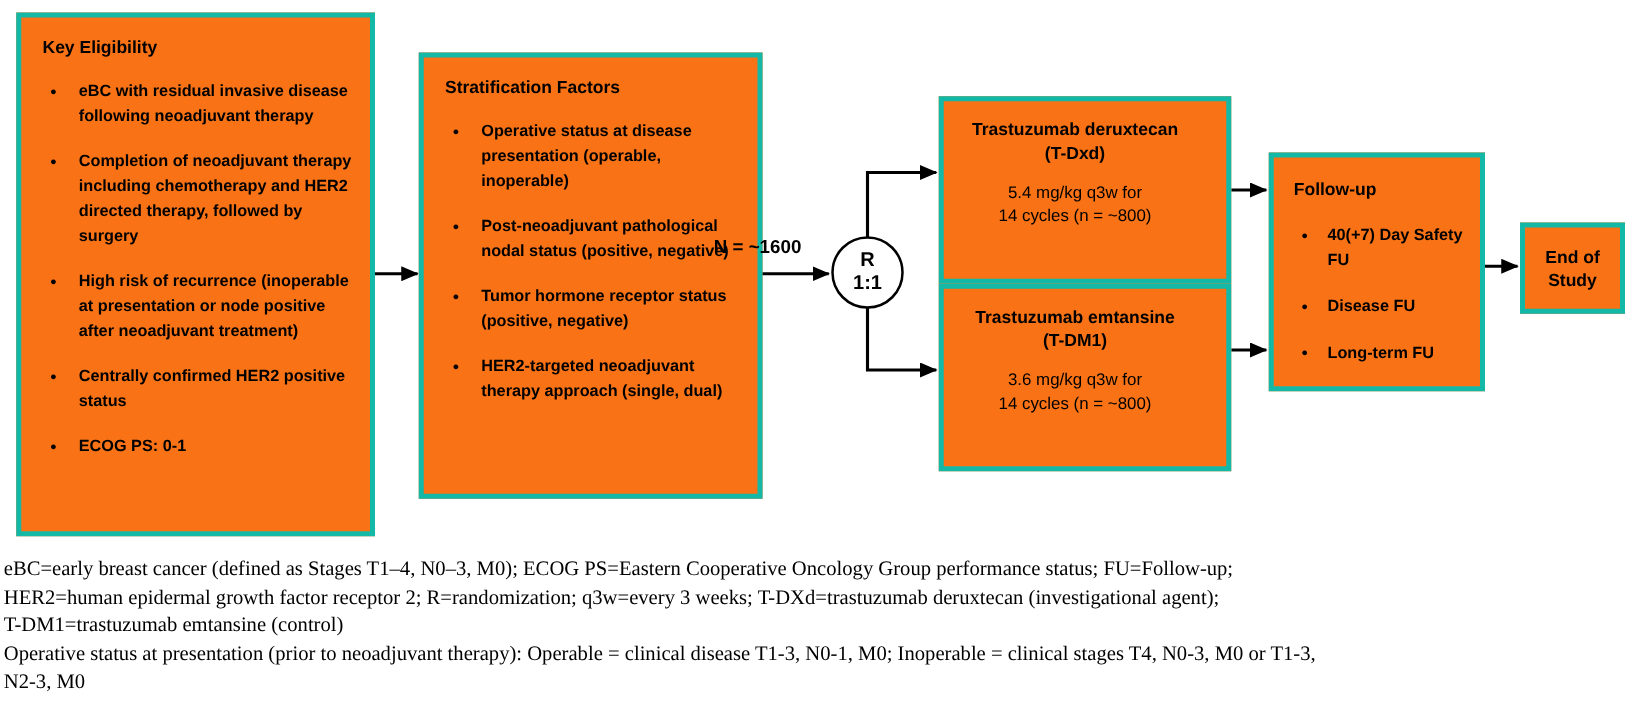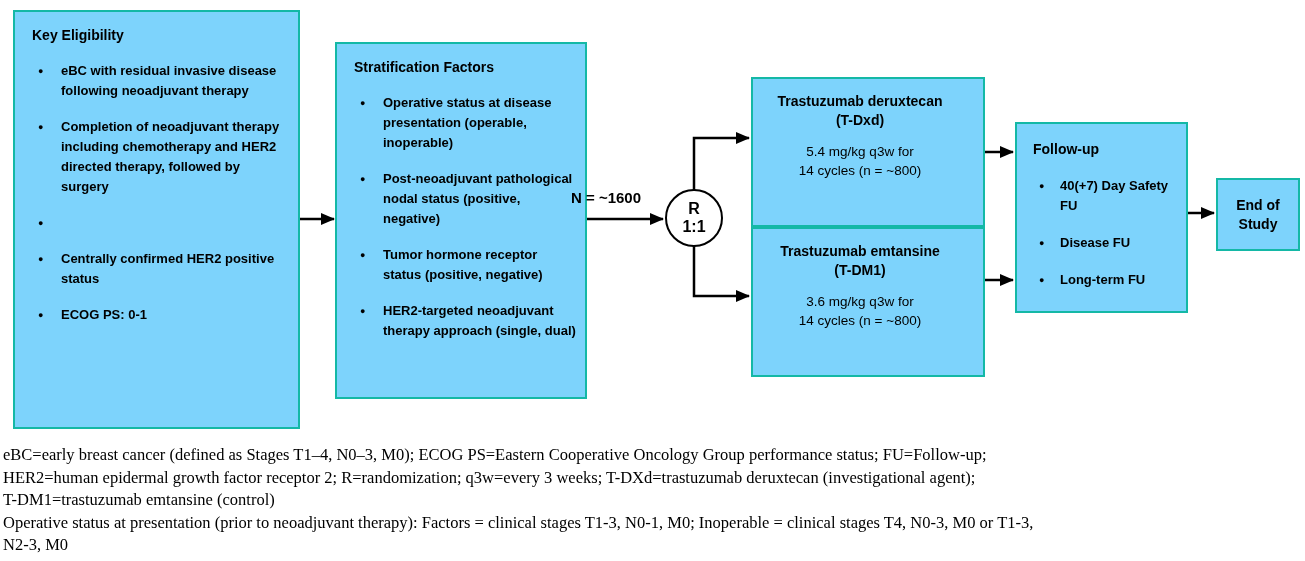--- a/index.html
+++ b/index.html
@@ -8,36 +8,36 @@
     width: 1305px;
     height: 561px;
     background: #ffffff;
     font-family: "Liberation Sans", sans-serif;
     color: #000000;
     overflow: hidden;
   }
   .connectors { position: absolute; left: 0; top: 0; width: 1305px; height: 561px; }
   .box {
     position: absolute;
-    background: #7dd3fc;
-    border: 2px solid #14b8a6;
+    background: #f97316;
+    border: 4px solid #14b8a6;
     box-sizing: border-box;
   }
   .box-title { font-weight: bold; font-size: 14px; line-height: 20px; }
   .bullet-item {
     display: grid;
     grid-template-columns: 29px 1fr;
     font-weight: bold;
     font-size: 13px;
     line-height: 20px;
   }
   .dot { font-size: 9px; line-height: 20px; padding-left: 6px; }
   .eligibility-box { left: 13px; top: 10px; width: 287px; height: 419px; padding: 13px 10px 0 17px; }
   .eligibility-box .bullet-item { margin-top: 16px; }
-  .strat-box { left: 335px; top: 42px; width: 252px; height: 357px; padding: 13px 8px 0 17px; }
+  .strat-box { left: 335px; top: 42px; width: 275px; height: 357px; padding: 13px 8px 0 17px; }
   .strat-box .bullet-item { margin-top: 16px; }
   .followup-box { left: 1015px; top: 122px; width: 173px; height: 191px; padding: 15px 6px 0 16px; }
   .followup-box .bullet-item { margin-top: 17px; grid-template-columns: 27px 1fr; }
   .arm-box { left: 751px; width: 234px; height: 150px; text-align: center; padding: 13px 22px 0 6px; }
   .arm-a { top: 77px; }
   .arm-b { top: 227px; }
   .arm-name { font-weight: bold; font-size: 14px; line-height: 19px; }
   .arm-abbr { font-weight: bold; font-size: 14px; line-height: 19px; }
   .arm-dose { font-size: 13.5px; line-height: 19px; margin-top: 12px; }
   .arm-dose2 { font-size: 13.5px; line-height: 19px; }
@@ -91,20 +91,21 @@
     <div class="bullet-item">
       <span class="dot">●</span>
       <span>eBC with residual invasive disease following neoadjuvant therapy</span>
     </div>
     <div class="bullet-item">
       <span class="dot">●</span>
       <span>Completion of neoadjuvant therapy including chemotherapy and HER2 directed therapy, followed by surgery</span>
     </div>
     <div class="bullet-item">
       <span class="dot">●</span>
+      <span>High risk of recurrence (inoperable at presentation or node positive after neoadjuvant treatment)</span>
     </div>
     <div class="bullet-item">
       <span class="dot">●</span>
       <span>Centrally confirmed HER2 positive status</span>
     </div>
     <div class="bullet-item">
       <span class="dot">●</span>
       <span>ECOG PS: 0-1</span>
     </div>
   </div>
@@ -166,17 +167,17 @@
   </div>
 
   <div class="box end-box">
     <span>End of Study</span>
   </div>
 
   <div class="footnotes">
     <div>eBC=early breast cancer (defined as Stages T1–4, N0–3, M0); ECOG PS=Eastern Cooperative Oncology Group performance status; FU=Follow-up;</div>
     <div>HER2=human epidermal growth factor receptor 2; R=randomization; q3w=every 3 weeks; T-DXd=trastuzumab deruxtecan (investigational agent);</div>
     <div>T-DM1=trastuzumab emtansine (control)</div>
-    <div>Operative status at presentation (prior to neoadjuvant therapy): Factors = clinical stages T1-3, N0-1, M0; Inoperable = clinical stages T4, N0-3, M0 or T1-3,</div>
+    <div>Operative status at presentation (prior to neoadjuvant therapy): Operable = clinical disease T1-3, N0-1, M0; Inoperable = clinical stages T4, N0-3, M0 or T1-3,</div>
     <div>N2-3, M0</div>
   </div>
 
 </div>
 
 </body></html>

